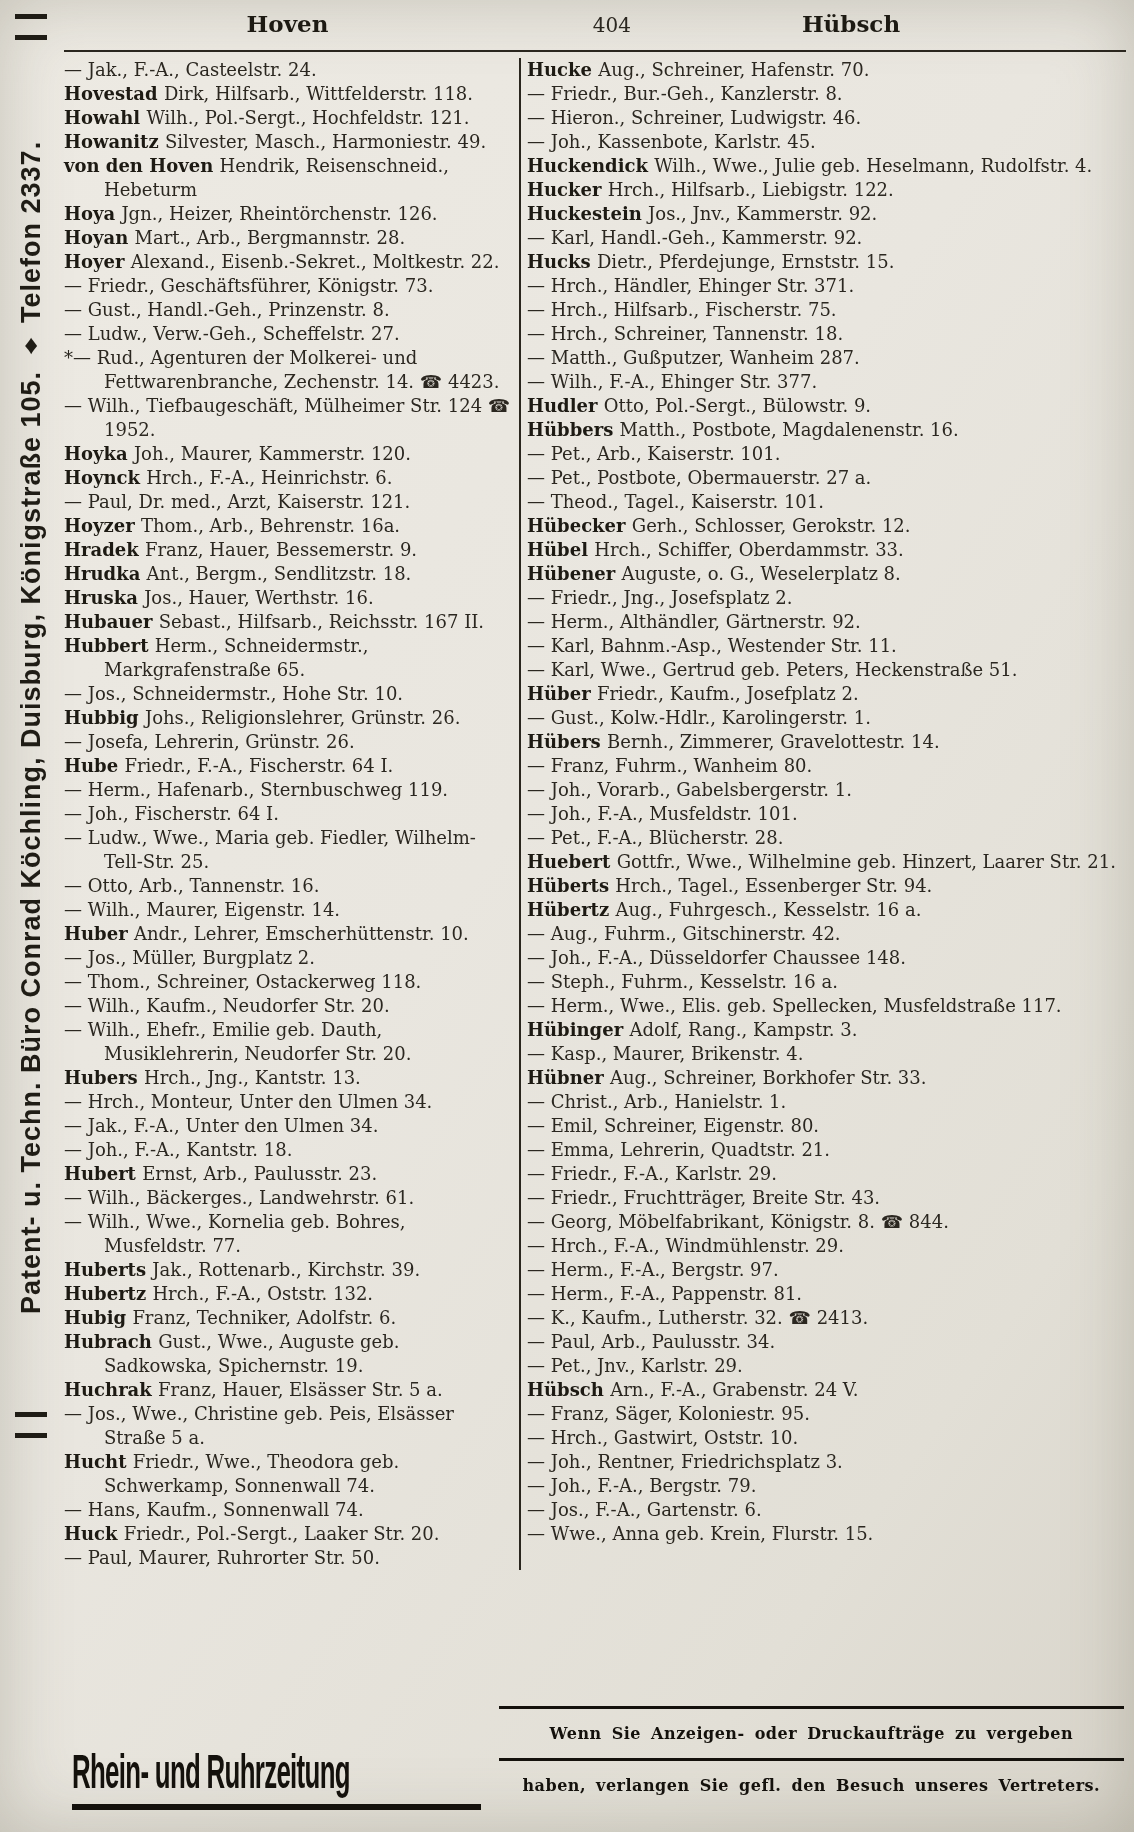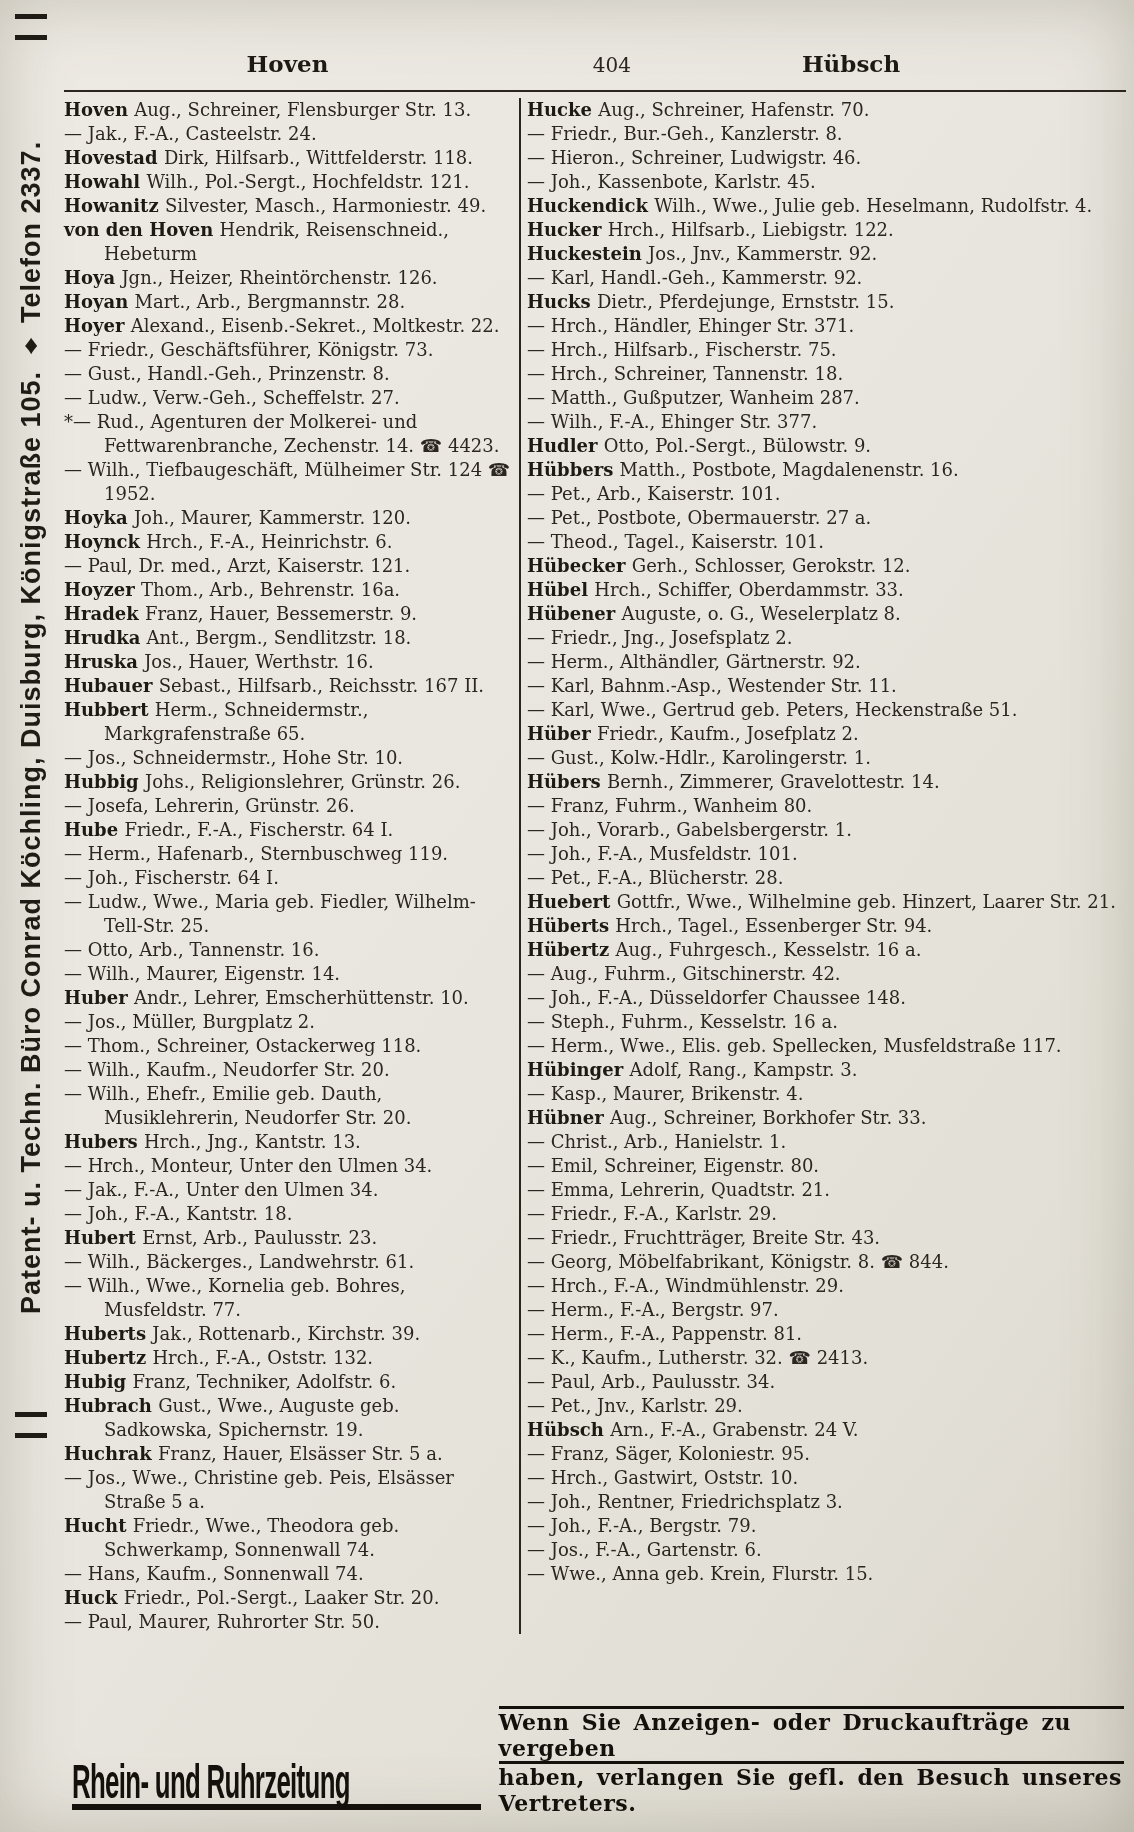--- a/index.html
+++ b/index.html
@@ -23,21 +23,21 @@
     width:32px;height:16px;margin:2px 0 4px 0;
     border-top:5px solid #1f1c15;border-bottom:5px solid #1f1c15;
   }
   .sidebar-text{
     flex:1;display:flex;align-items:center;justify-content:center;
     writing-mode:vertical-rl;transform:rotate(180deg);
     font-family:"Liberation Sans", sans-serif;font-weight:bold;
     font-size:27px;letter-spacing:1px;color:#1f1c15;white-space:nowrap;
   }
   
-  .content{position:absolute;left:64px;top:10px;right:8px;margin-top:40px;}
+  .content{position:absolute;left:64px;top:10px;right:8px;}
   .header{display:flex;align-items:baseline;height:40px;}
   .h-left{width:447px;text-align:center;font-weight:bold;font-size:23px;color:#1d1a13;}
   .h-mid{width:120px;text-align:right;font-size:20px;}
   .h-right{width:440px;text-align:center;font-weight:bold;font-size:23px;color:#1d1a13;}
   .header-rule{border-top:2px solid #2a261e;margin:0 0 6px 0;}
   .cols{display:flex;align-items:stretch;}
   .col-left{width:447px;}
   .divider{width:0;border-left:2px solid #2a261e;margin:0 6px 0 8px;}
   .col-right{flex:1;}
   .entry{
@@ -45,32 +45,32 @@
     padding-left:40px;text-indent:-40px;
     color:#2b2720;
   }
   .surname{font-weight:bold;color:#1d1a13;}
   
   .footer{
     position:absolute;left:72px;right:10px;bottom:22px;height:104px;
     display:flex;align-items:stretch;
   }
   .brand{
-    flex:0 0 312px;display:flex;align-items:flex-end;padding-bottom:0;
+    flex:0 0 312px;display:flex;align-items:flex-end;padding-bottom:10px;
     border-bottom:6px solid #14110c;
   }
   .brand-inner{
     font-family:"Liberation Sans", sans-serif;font-weight:900;
     font-size:38px;line-height:.95;letter-spacing:-1px;color:#14110c;
     transform:scaleX(.68) scaleY(1.25);transform-origin:left bottom;white-space:nowrap;
   }
   .ad-right{flex:1;margin-left:18px;border-top:3px solid #14110c;display:flex;flex-direction:column;}
   .ad-line{
     flex:1;display:flex;align-items:center;justify-content:center;
-    font-weight:bold;font-size:22px;letter-spacing:.5px;word-spacing:4px;color:#14110c;
+    font-weight:bold;font-size:16px;letter-spacing:.5px;word-spacing:4px;color:#14110c;
   }
   .ad-line1{border-bottom:3px solid #14110c;}
 </style>
 </head>
 <body>
 
 <div class="page">
 
   <div class="sidebar">
     <div class="sidebar-rule"></div>
@@ -80,21 +80,20 @@
 
   <div class="content">
     <div class="header">
       <div class="h-left">Hoven</div>
       <div class="h-mid">404</div>
       <div class="h-right">Hübsch</div>
     </div>
     <div class="header-rule"></div>
     <div class="cols">
       <div class="col-left">
-          <div class="entry"><span class="surname">Hoven </span>Aug., Schreiner, Flensburger Str. 13.</div>
           <div class="entry">— Jak., F.-A., Casteelstr. 24.</div>
           <div class="entry"><span class="surname">Hovestad </span>Dirk, Hilfsarb., Wittfelderstr. 118.</div>
           <div class="entry"><span class="surname">Howahl </span>Wilh., Pol.-Sergt., Hochfeldstr. 121.</div>
           <div class="entry"><span class="surname">Howanitz </span>Silvester, Masch., Harmoniestr. 49.</div>
           <div class="entry"><span class="surname">von den Hoven </span>Hendrik, Reisenschneid., Hebeturm</div>
           <div class="entry"><span class="surname">Hoya </span>Jgn., Heizer, Rheintörchenstr. 126.</div>
           <div class="entry"><span class="surname">Hoyan </span>Mart., Arb., Bergmannstr. 28.</div>
           <div class="entry"><span class="surname">Hoyer </span>Alexand., Eisenb.-Sekret., Moltkestr. 22.</div>
           <div class="entry">— Friedr., Geschäftsführer, Königstr. 73.</div>
           <div class="entry">— Gust., Handl.-Geh., Prinzenstr. 8.</div>

